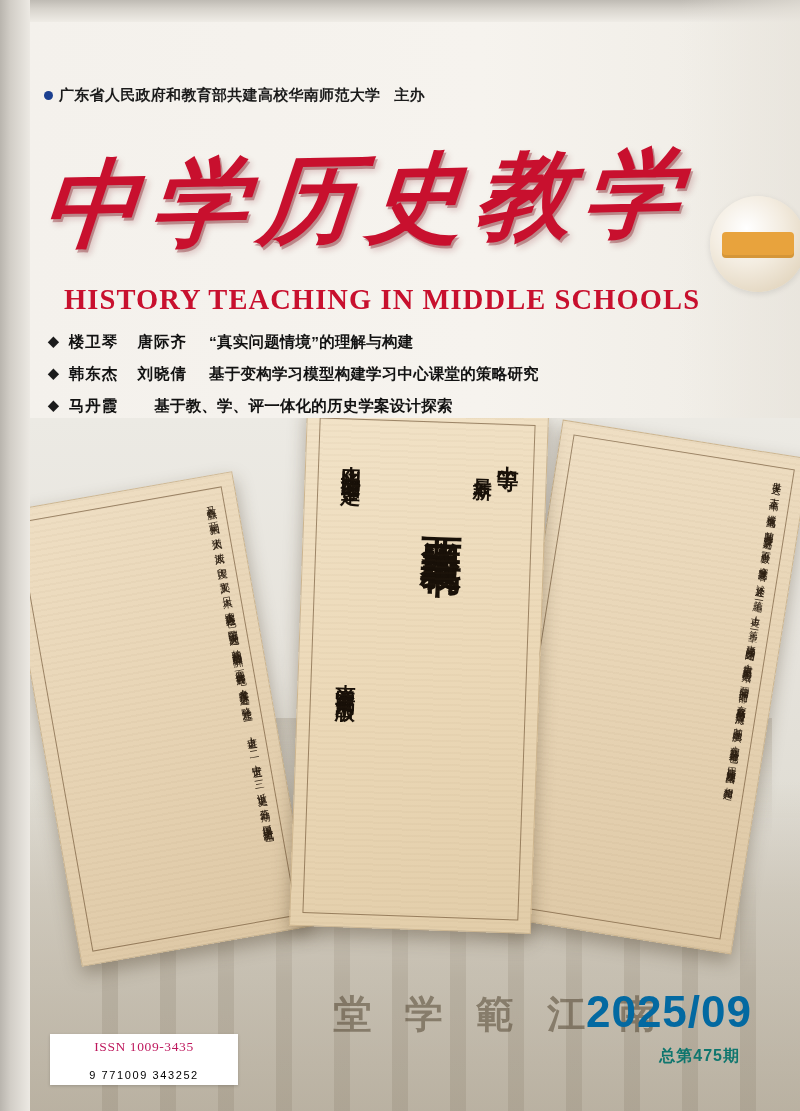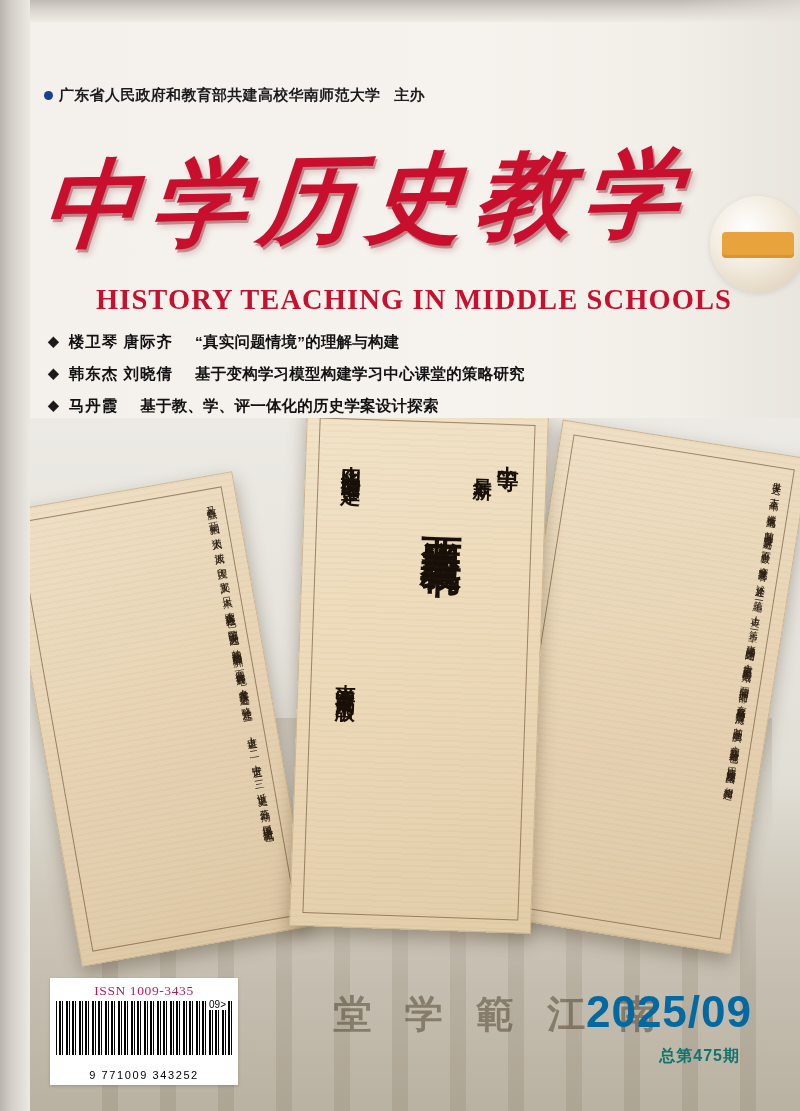--- a/index.html
+++ b/index.html
@@ -107,21 +107,20 @@
     position: absolute;
     left: 64px;
     top: 284px;
     width: 700px;
     font-family: "Liberation Serif", serif;
     font-size: 28.5px;
     font-weight: 700;
     color: #c8102e;
     letter-spacing: 1.1px;
     white-space: nowrap;
-    text-align: center;
   }
 
   
   .articles {
     position: absolute;
     left: 48px;
     top: 332px;
     width: 720px;
   }
   .article-row {
@@ -137,21 +136,21 @@
     color: #1b1b1b;
     font-size: 14px;
     line-height: 1;
     transform: translateY(-1px);
   }
   .article-row .authors {
     min-width: 0;
     white-space: nowrap;
     letter-spacing: 1px;
   }
-  .article-row .authors .a2 { }
+  .article-row .authors .a2 { margin-left: 14px; }
   .article-row .atitle {
     white-space: nowrap;
     letter-spacing: 0.2px;
     margin-left: 12px;
   }
 
   
   .photo {
     position: absolute;
     left: 30px;
@@ -447,21 +446,18 @@
       <div class="cover-title ct-yin">山阴汤蛰仙鉴定</div>
       <div class="cover-title ct-zhongdeng">中等</div>
       <div class="cover-title ct-zuixin">最新</div>
       <div class="cover-title ct-big">西洋历史教科书</div>
       <div class="cover-title ct-pub">南洋官书局出版</div>
     </div>
   </div>
 
   <div class="issn-box">
     <div class="issn-text">ISSN 1009-3435</div>
-    <div class="barcode">
-      <span class="addon">09&gt;</span>
-    </div>
     <div class="barcode-digits">9 771009 343252</div>
   </div>
 
   <div class="issue">2025/09</div>
   <div class="issue-sub">总第475期</div>
 </div>
 
 </body></html>

